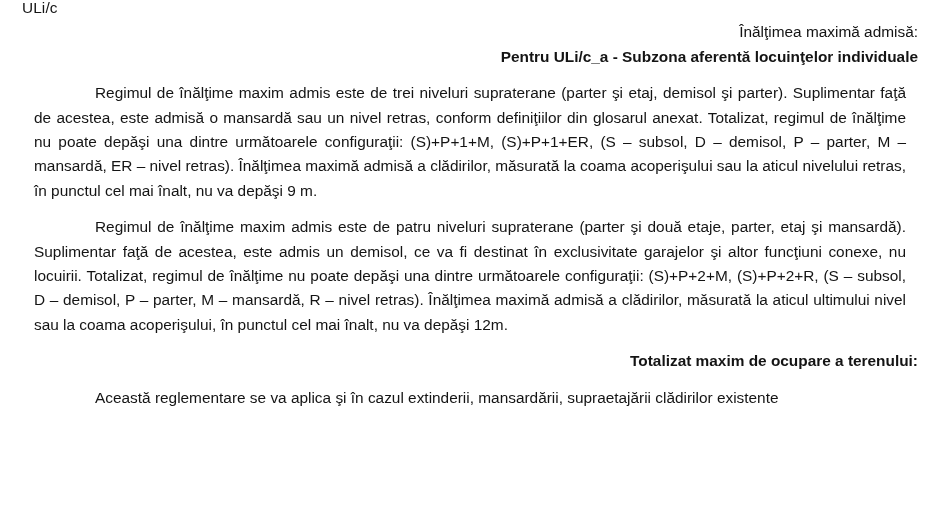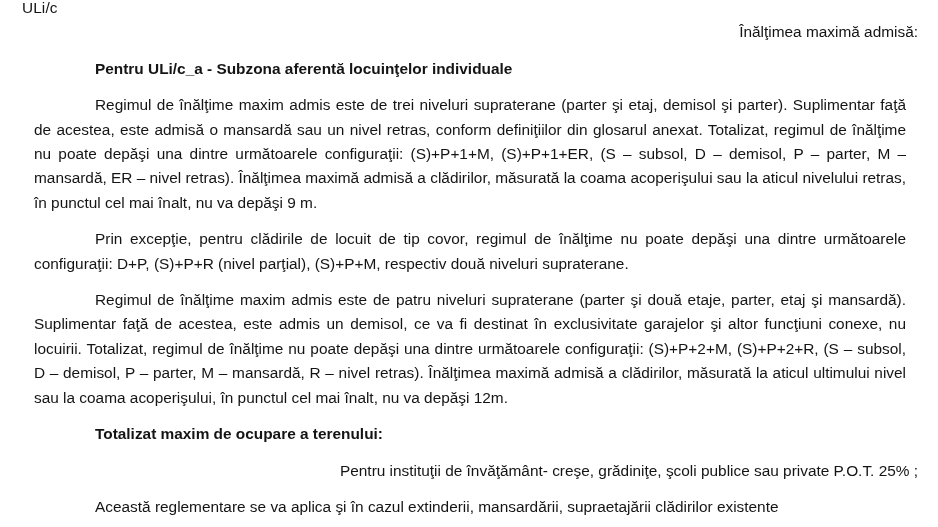--- a/index.html
+++ b/index.html
@@ -40,23 +40,23 @@
     text-align: justify;
     text-justify: inter-word;
     white-space: normal;
   }
   
   p.indent {
     text-indent: 61px;
   }
   .bold-head {
     font-weight: bold;
-    margin: 12px;
+    margin: 0;
     text-indent: 61px;
-    text-align: left;
+    text-align: right;
     white-space: nowrap;
   }
   .line-indent {
     margin: 0;
     text-indent: 61px;
     text-align: right;
     white-space: nowrap;
   }
 </style>
 </head>
@@ -67,28 +67,26 @@
   <div class="doc">
 
     <div class="zone-code">ULi/c</div>
 
     <p class="line-indent">Înălţimea maximă admisă:</p>
 
     <p class="bold-head">Pentru ULi/c_a - Subzona aferentă locuinţelor individuale</p>
 
     <p class="para indent">Regimul de înălţime maxim admis este de trei niveluri supraterane (parter şi etaj, demisol şi parter). Suplimentar faţă de acestea, este admisă o mansardă sau un nivel retras, conform definiţiilor din glosarul anexat. Totalizat, regimul de înălţime nu poate depăşi una dintre următoarele configuraţii: (S)+P+1+M, (S)+P+1+ER, (S – subsol, D – demisol, P – parter, M – mansardă, ER – nivel retras). Înălţimea maximă admisă a clădirilor, măsurată la coama acoperişului sau la aticul nivelului retras, în punctul cel mai înalt, nu va depăşi 9 m.</p>
 
-    <p class="para indent">Prin excepţie, pentru clădirile de locuit de tip covor, regimul de înălţime nu poate depăşi una dintre următoarele configuraţii: D+P, (S)+P+R (nivel parţial), (S)+P+M, respectiv două niveluri supraterane.</p>
 
 
     <p class="para indent">Regimul de înălţime maxim admis este de patru niveluri supraterane (parter şi două etaje, parter, etaj şi mansardă). Suplimentar faţă de acestea, este admis un demisol, ce va fi destinat în exclusivitate garajelor şi altor funcţiuni conexe, nu locuirii. Totalizat, regimul de înălţime nu poate depăşi una dintre următoarele configuraţii: (S)+P+2+M, (S)+P+2+R, (S – subsol, D – demisol, P – parter, M – mansardă, R – nivel retras). Înălţimea maximă admisă a clădirilor, măsurată la aticul ultimului nivel sau la coama acoperişului, în punctul cel mai înalt, nu va depăşi 12m.</p>
 
 
     <p class="bold-head">Totalizat maxim de ocupare a terenului:</p>
 
 
-    <p class="line-indent">Pentru instituţii de învăţământ- creşe, grădiniţe, şcoli publice sau private P.O.T. 25% ;</p>
 
     <p class="para indent">Această reglementare se va aplica şi în cazul extinderii, mansardării, supraetajării clădirilor existente</p>
 
   </div>
 
 </div>
 
 </body></html>

